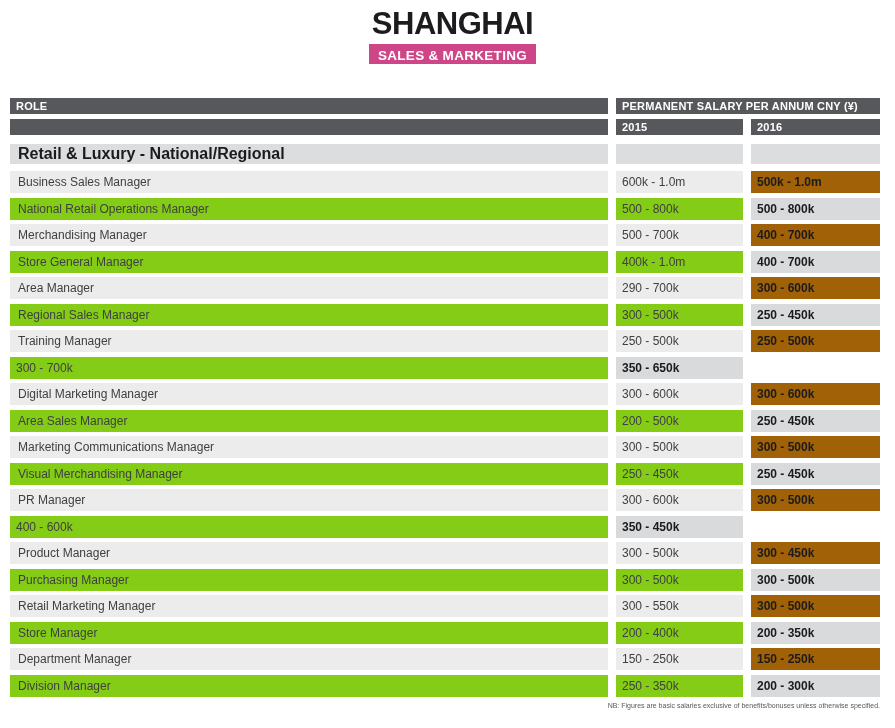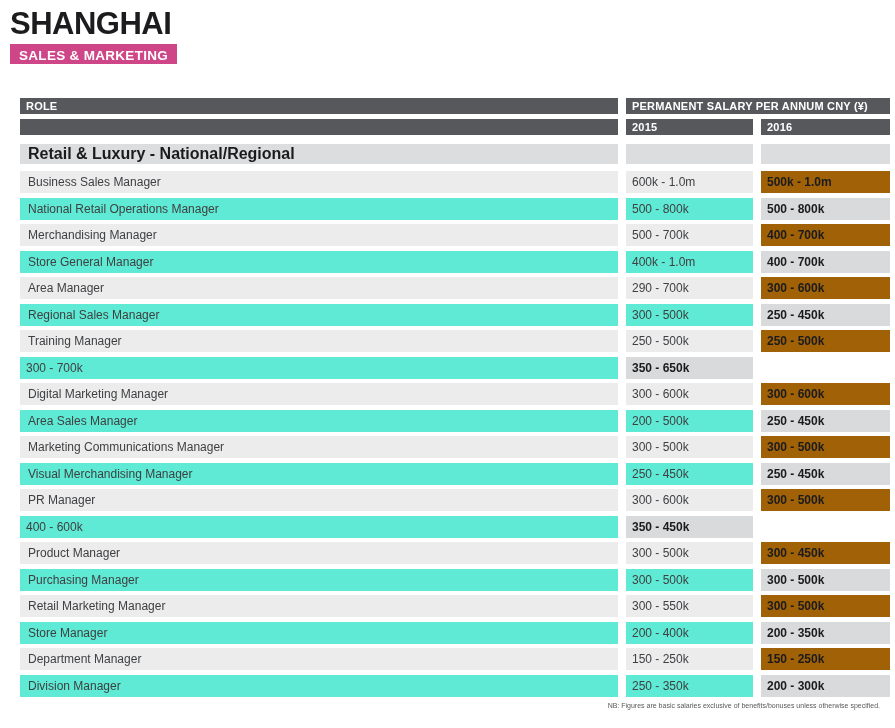--- a/index.html
+++ b/index.html
@@ -10,20 +10,21 @@
   }
   .page {
     position: relative;
     width: 895px;
     height: 728px;
     background: #ffffff;
     overflow: hidden;
   }
   .header-block {
     margin: 6px 0 0 10px;
+    text-align: center;
   }
   .page-title {
     margin: 0;
     font-size: 31px;
     line-height: 36px;
     font-weight: 700;
     letter-spacing: -0.5px;
     color: #1c1c1e;
   }
   .category-badge {
@@ -32,21 +33,21 @@
     height: 20px;
     line-height: 24px;
     padding: 0 9px;
     background: #ce4687;
     color: #ffffff;
     font-size: 13.5px;
     font-weight: 700;
     letter-spacing: 0.3px;
   }
   .salary-table {
-    margin: 34px 0 0 20px;
+    margin: 34px 0 0 10px;
     width: 720px;
   }
   .grid-row {
     display: grid;
     grid-template-columns: 598px 127px 129px;
     column-gap: 8px;
   }
   .cell {
     display: flex;
     align-items: center;
@@ -85,21 +86,21 @@
     color: #3f4042;
   }
   .data-row .role-cell { padding-left: 8px; }
   .data-row .y2015-cell { padding-left: 6px; }
   .data-row .y2016-cell {
     padding-left: 6px;
     font-weight: 700;
     color: #1b1b1d;
   }
   .data-row.light .cell { background: #ececed; }
-  .data-row.dark  .cell { background: #5eead4; }
+  .data-row.dark  .cell { background: #84cc16; }
   .data-row.light .y2016-cell { background: #a16207; }
   .data-row.dark  .y2016-cell { background: #d9dadc; }
   .footnote {
     width: 870px;
     margin: 5px 0 0 10px;
     text-align: right;
     font-size: 7px;
     color: #58595b;
   }
 </style>

